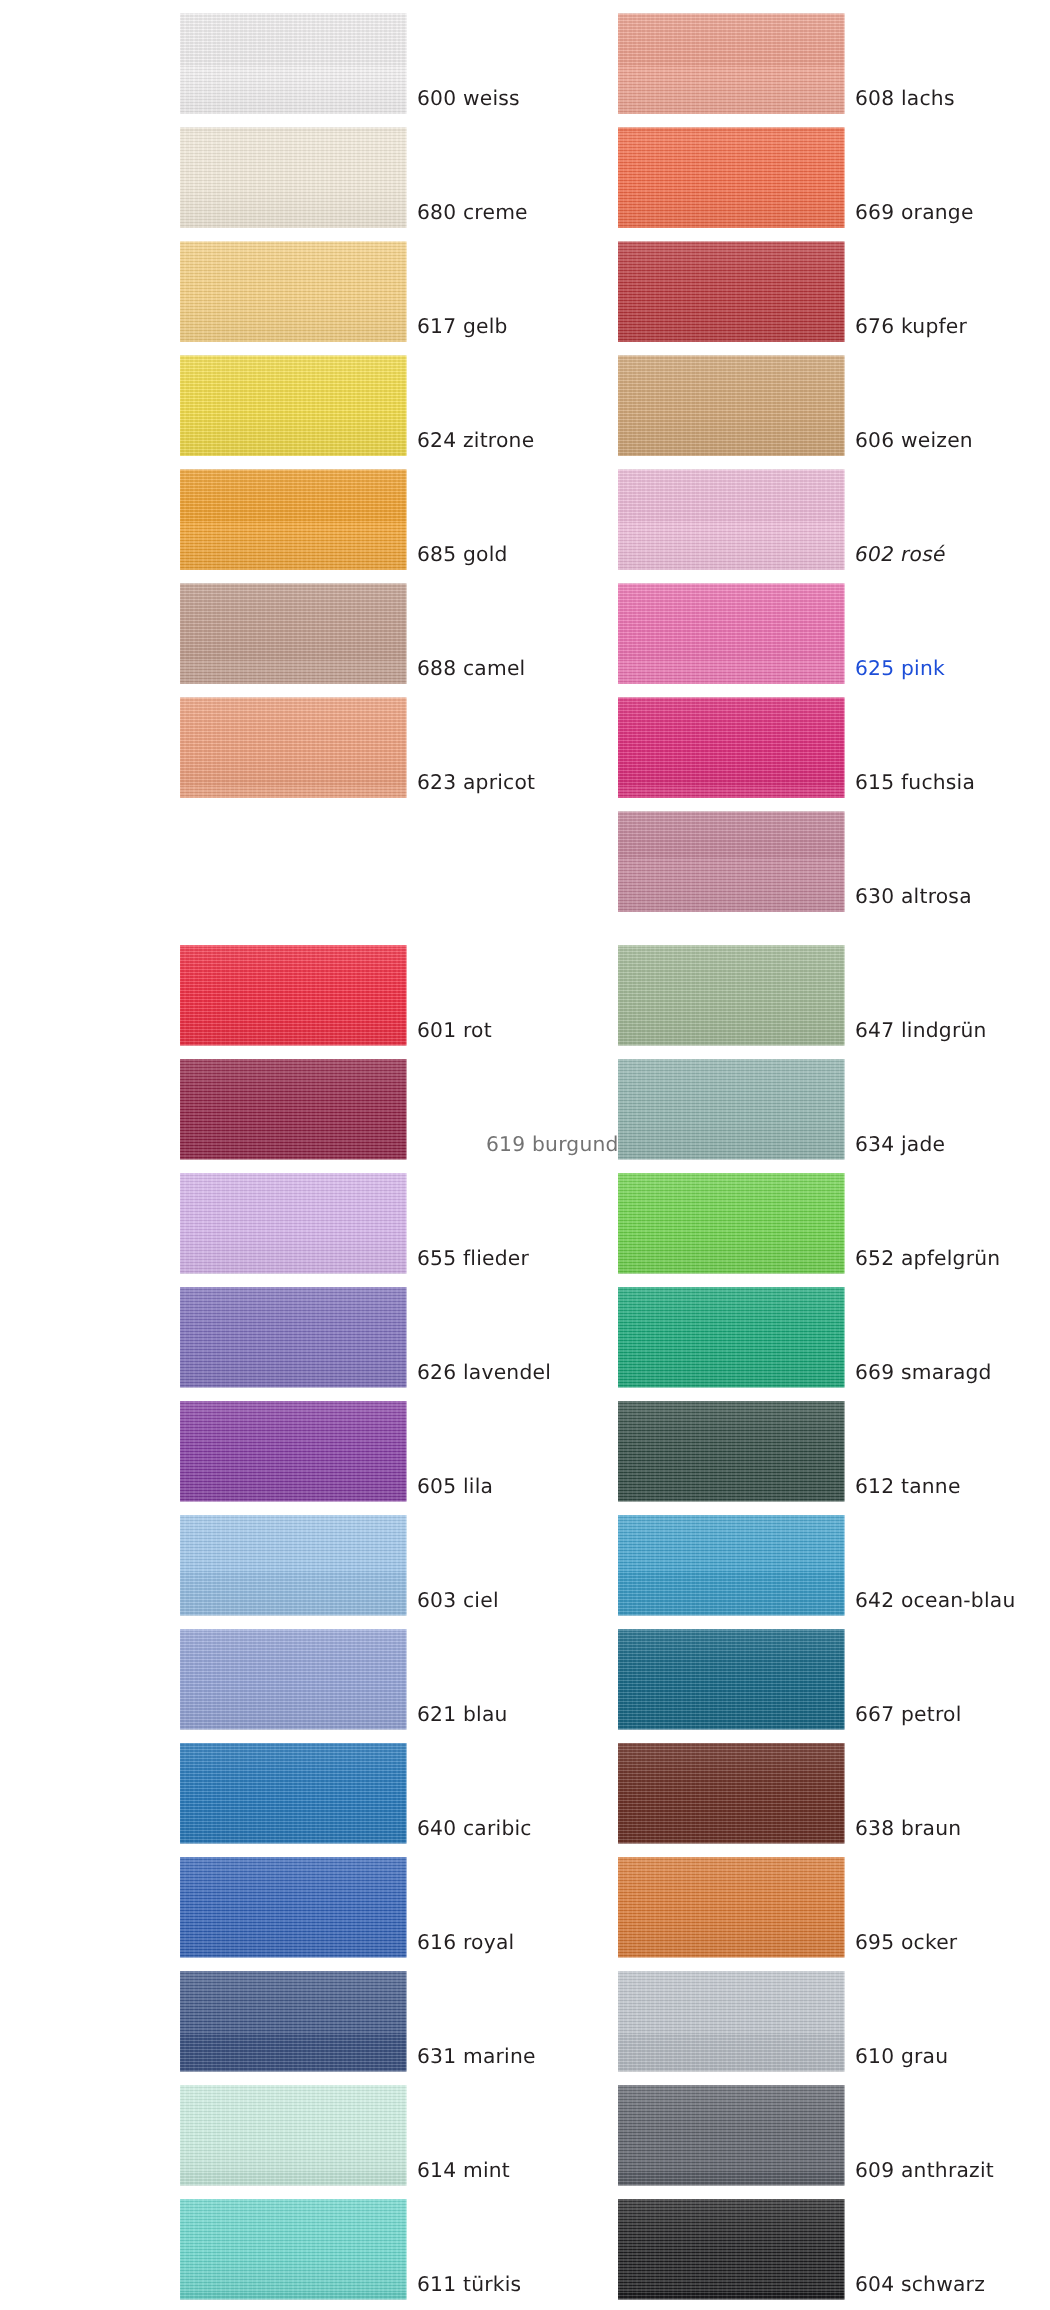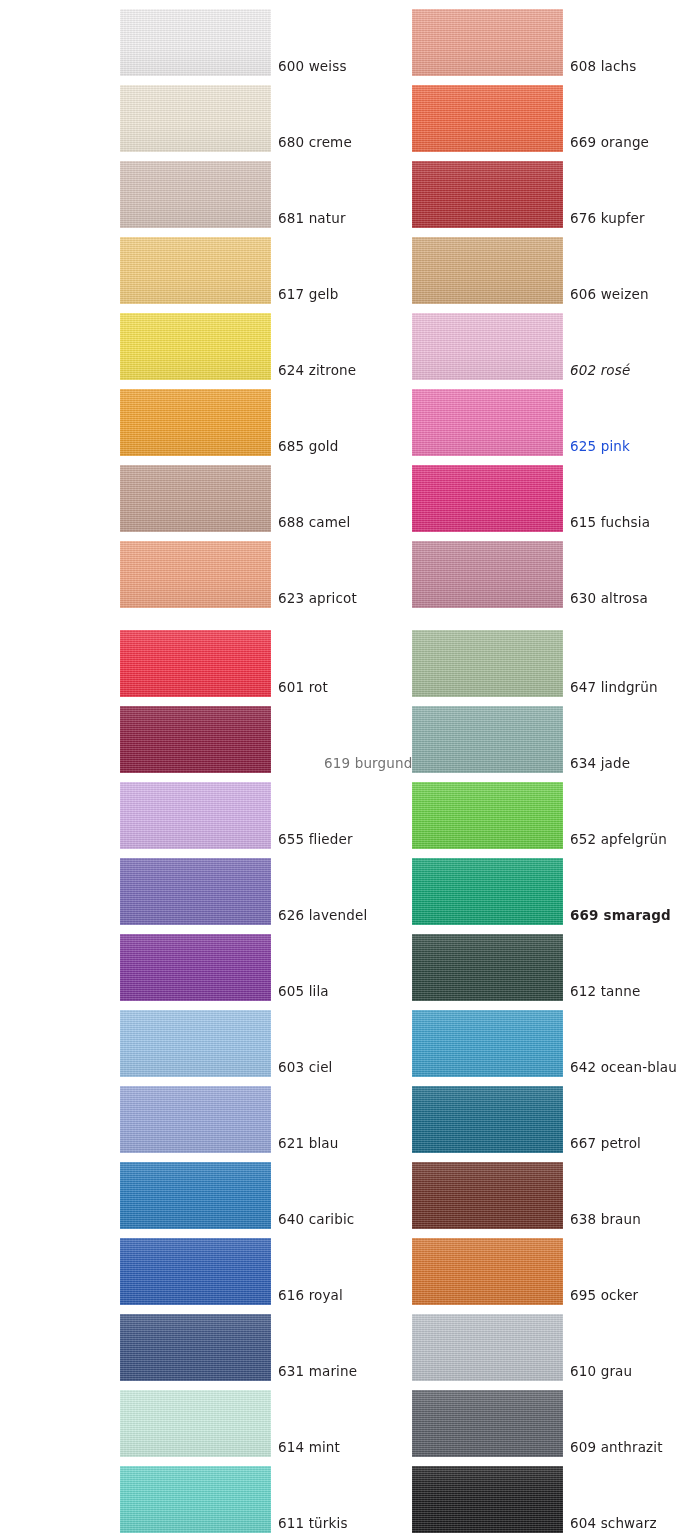--- a/index.html
+++ b/index.html
@@ -122,28 +122,20 @@
         <div class="swatch-row">
           <div class="chip">
             <div class="chip-base" style="background: rgb(239, 231, 215);"></div>
             <div class="chip-tex"></div>
             <div class="chip-sheen"></div>
           </div>
           <div class="chip-label" style="color: rgb(35, 31, 32);">680 creme</div>
         </div>
         <div class="swatch-row">
           <div class="chip">
-            <div class="chip-base" style="background: rgb(215, 196, 187);"></div>
-            <div class="chip-tex"></div>
-            <div class="chip-sheen"></div>
-          </div>
-          <div class="chip-label" style="color: rgb(35, 31, 32);">681 natur</div>
-        </div>
-        <div class="swatch-row">
-          <div class="chip">
             <div class="chip-base" style="background: rgb(243, 205, 125);"></div>
             <div class="chip-tex"></div>
             <div class="chip-sheen"></div>
           </div>
           <div class="chip-label" style="color: rgb(35, 31, 32);">617 gelb</div>
         </div>
         <div class="swatch-row">
           <div class="chip">
             <div class="chip-base" style="background: rgb(246, 224, 77);"></div>
             <div class="chip-tex"></div>
@@ -366,21 +358,21 @@
             <div class="chip-sheen"></div>
           </div>
           <div class="chip-label" style="color: rgb(35, 31, 32);">652 apfelgrün</div>
         </div>
         <div class="swatch-row">
           <div class="chip">
             <div class="chip-base" style="background: rgb(19, 164, 116);"></div>
             <div class="chip-tex"></div>
             <div class="chip-sheen"></div>
           </div>
-          <div class="chip-label" style="color: rgb(35, 31, 32); font-weight: bold;">669 smaragd</div>
+          <div class="chip-label" style="color: rgb(35, 31, 32);">669 smaragd</div>
         </div>
         <div class="swatch-row">
           <div class="chip">
             <div class="chip-base" style="background: rgb(46, 72, 64);"></div>
             <div class="chip-tex"></div>
             <div class="chip-sheen"></div>
           </div>
           <div class="chip-label" style="color: rgb(35, 31, 32);">612 tanne</div>
         </div>
         <div class="swatch-row">

